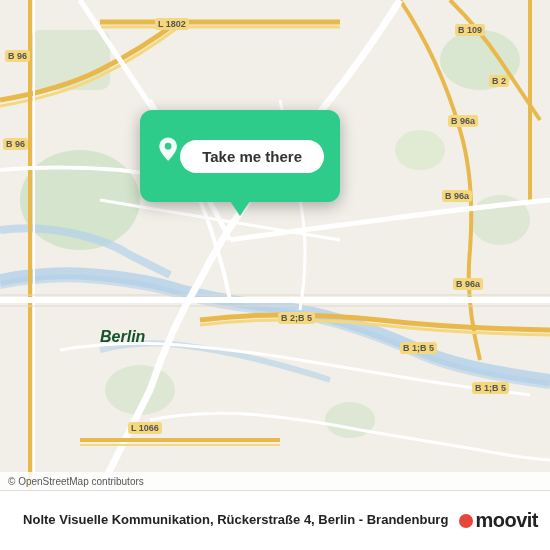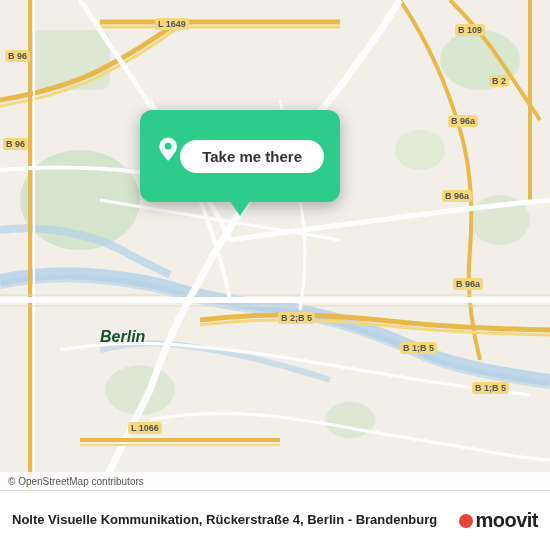--- a/index.html
+++ b/index.html
@@ -98,20 +98,21 @@
       left: 0;
       display: flex;
       align-items: center;
       justify-content: space-between;
       padding: 6px 12px;
       border-top: 1px solid #ddd;
     }
 
     #location-info {
       flex: 1;
+      text-align: center;
     }
 
     #location-name {
       font-size: 13px;
       font-weight: 600;
       color: #222;
       line-height: 1.4;
     }
 
     #moovit-logo {
@@ -212,21 +213,21 @@
     <path d="M 100 200 Q 160 210 220 220 Q 280 230 340 240" stroke="#ffffff" stroke-width="3" fill="none"></path>
     <path d="M 60 350 Q 120 340 180 345 Q 240 350 300 360" stroke="#ffffff" stroke-width="3" fill="none"></path>
     <path d="M 300 360 Q 360 370 420 380 Q 470 388 530 395" stroke="#ffffff" stroke-width="3" fill="none"></path>
 
     <path d="M 150 420 Q 200 410 260 415 Q 310 420 360 430" stroke="#ffffff" stroke-width="3" fill="none"></path>
     <path d="M 360 430 Q 420 440 480 450 Q 520 458 550 460" stroke="#ffffff" stroke-width="3" fill="none"></path>
 
     <path d="M 0 170 Q 60 165 120 170 Q 160 174 190 185" stroke="#ffffff" stroke-width="4" fill="none"></path>
   </svg>
 
-  <div class="road-label" style="top:18px;left:155px;">L 1649</div>
+  <div class="road-label" style="top:18px;left:155px;">L 1802</div>
   <div class="road-label" style="top:50px;left:5px;background:#f5d77e;">B 96</div>
   <div class="road-label" style="top:24px;left:455px;">B 109</div>
   <div class="road-label" style="top:115px;left:448px;">B 96a</div>
   <div class="road-label" style="top:75px;left:489px;">B 2</div>
   <div class="road-label" style="top:190px;left:442px;">B 96a</div>
   <div class="road-label" style="top:278px;left:453px;">B 96a</div>
   <div class="road-label" style="top:138px;left:3px;background:#f5d77e;">B 96</div>
   <div class="road-label" style="top:312px;left:278px;">B 2;B 5</div>
   <div class="road-label" style="top:342px;left:400px;">B 1;B 5</div>
   <div class="road-label" style="top:382px;left:472px;">B 1;B 5</div>

